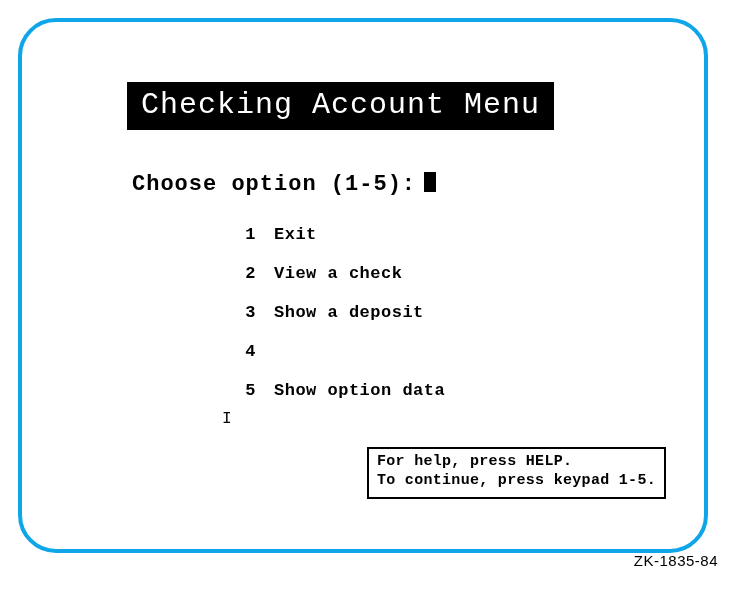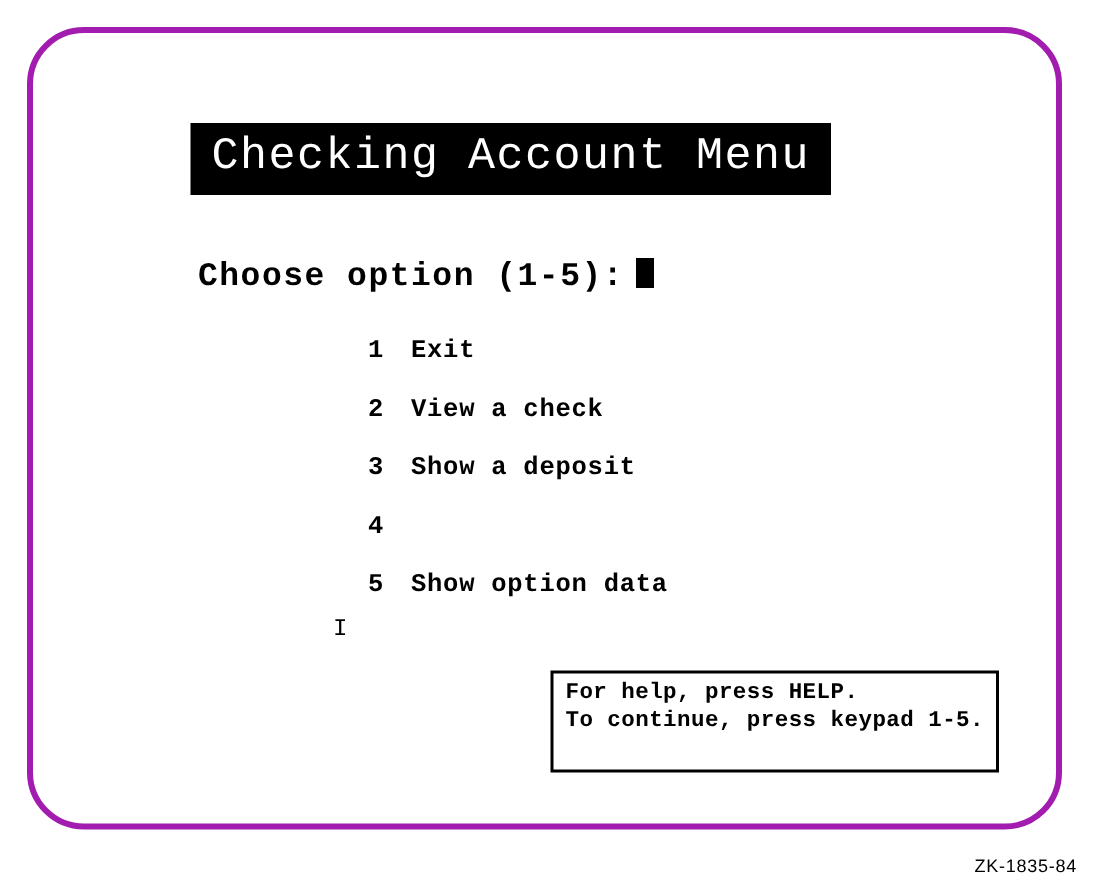--- a/index.html
+++ b/index.html
@@ -13,21 +13,21 @@
       width: 743px;
       height: 590px;
       position: relative;
     }
     .screen {
       position: absolute;
       left: 18px;
       top: 18px;
       width: 690px;
       height: 535px;
-      border: 4px solid #a21caf;
+      border: 4px solid #0ea5e9;
       border-radius: 38px;
       background: #fff;
       padding: 40px 30px 30px 30px;
     }
     .title {
       display: inline-block;
       background: #000;
       color: #fff;
       font-family: "Courier New", monospace;
       font-size: 30px;
@@ -78,31 +78,31 @@
       top: 388px;
       font-size: 16px;
       font-weight: normal;
       color: #000;
     }
     .help-box {
       position: absolute;
       right: 38px;
       top: 425px;
       border: 2px solid #000;
-      padding: 4px 8px 22px 8px;
+      padding: 4px 8px 6px 8px;
       font-size: 15px;
       font-weight: bold;
       letter-spacing: 0.3px;
       line-height: 1.25;
     }
     .figure-id {
       position: absolute;
       right: 25px;
-      top: 570px;
-      font-size: 12px;
+      top: 552px;
+      font-size: 15px;
       font-family: Arial, sans-serif;
       letter-spacing: 0.5px;
     }
   </style>
 </head>
 <body>
 
 <div class="screen">
   <div class="title">Checking Account Menu</div>
 

